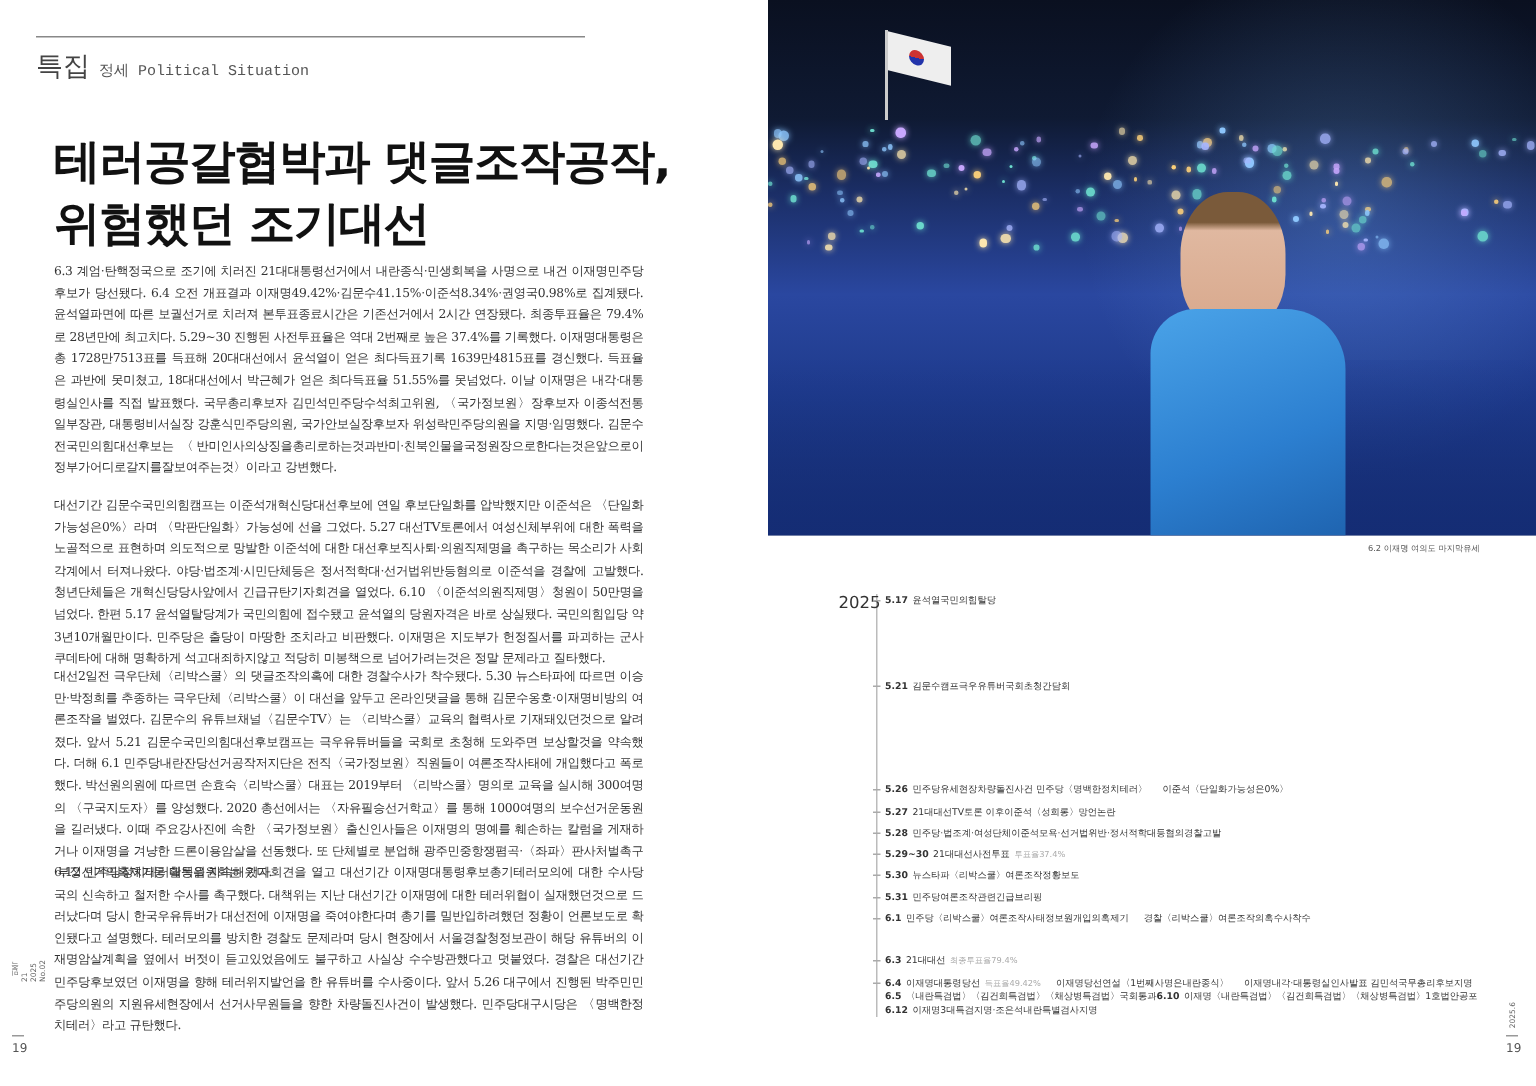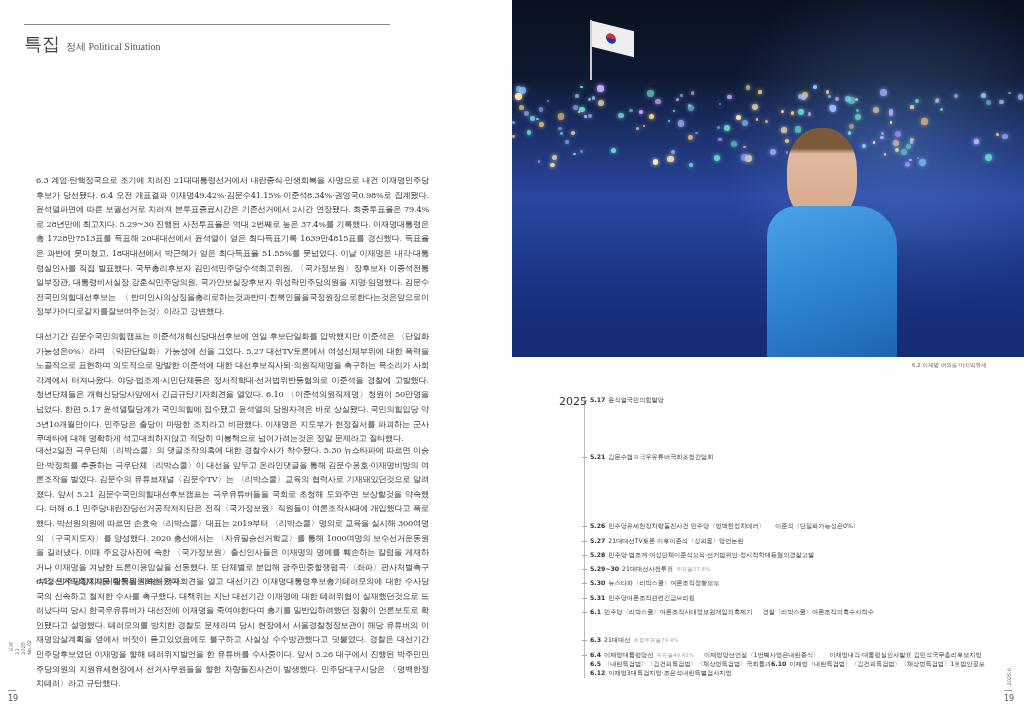--- a/index.html
+++ b/index.html
@@ -1,21 +1,21 @@
 <!DOCTYPE html>
 <html><head>
 <meta charset="utf-8">
 <style>
   html, body { margin:0; padding:0; }
   body { width:1024px; height:724px; background:#ffffff; position:relative; overflow:hidden; font-family:"DejaVu Serif", serif; color:#222; }
   .page-left { position:absolute; left:0; top:0; width:512px; height:588px; background:#fff; }
   .top-rule { position:absolute; left:24px; top:24px; width:366px; height:1px; background:#888; }
   .section-head { position:absolute; left:24px; top:32px; display:flex; align-items:baseline; gap:6px; }
   .section-main { font-family:"DejaVu Serif", serif; font-size:18px; color:#444; }
-  .section-sub { font-family:Liberation Serif, serif; font-size:10px; color:#555; }
+  .section-sub { font-family:Liberation Mono, monospace; font-size:10px; color:#555; }
   .title { position:absolute; left:36px; top:88px; width:440px; font-family:"DejaVu Sans", sans-serif; font-weight:bold; font-size:31px; line-height:41px; color:#111; letter-spacing:-1px; }
   .body-text { position:absolute; left:36px; width:393px; font-family:"DejaVu Serif", serif; font-size:8.2px; line-height:14.6px; color:#333; text-align:justify; letter-spacing:-0.2px; }
   .p1 { top:173px; }
   .p2 { top:329px; }
   .p3 { top:443px; }
   .p4 { top:574px; }
   .side-label { position:absolute; font-family:"DejaVu Sans", sans-serif; font-size:5px; color:#666; writing-mode:vertical-rl; transform:rotate(180deg); }
   .side-left { left:8px; top:640px; }
   .side-right { left:1006px; top:668px; }
   .side-dash { position:absolute; width:8px; height:1px; background:#999; }
@@ -51,21 +51,22 @@
 <body>
 
 <div class="page-left">
   <div class="top-rule"></div>
   <div class="section-head">
     <span class="section-main">특집</span>
     <span class="section-sub">정세 Political Situation</span>
   </div>
 
   <h1 class="title" style="margin:0;">
-    <br>
+    <span>테러공갈협박과 댓글조작공작,</span><br>
+    <span>위험했던 조기대선</span>
   </h1>
 
   <p class="body-text p1" style="margin:0;">6.3 계엄·탄핵정국으로 조기에 치러진 21대대통령선거에서 내란종식·민생회복을 사명으로 내건 이재명민주당후보가 당선됐다. 6.4 오전 개표결과 이재명49.42%·김문수41.15%·이준석8.34%·권영국0.98%로 집계됐다. 윤석열파면에 따른 보궐선거로 치러져 본투표종료시간은 기존선거에서 2시간 연장됐다. 최종투표율은 79.4%로 28년만에 최고치다. 5.29~30 진행된 사전투표율은 역대 2번째로 높은 37.4%를 기록했다. 이재명대통령은 총 1728만7513표를 득표해 20대대선에서 윤석열이 얻은 최다득표기록 1639만4815표를 경신했다. 득표율은 과반에 못미쳤고, 18대대선에서 박근혜가 얻은 최다득표율 51.55%를 못넘었다. 이날 이재명은 내각·대통령실인사를 직접 발표했다. 국무총리후보자 김민석민주당수석최고위원, 〈국가정보원〉장후보자 이종석전통일부장관, 대통령비서실장 강훈식민주당의원, 국가안보실장후보자 위성락민주당의원을 지명·임명했다. 김문수전국민의힘대선후보는 〈반미인사의상징을총리로하는것과반미·친북인물을국정원장으로한다는것은앞으로이정부가어디로갈지를잘보여주는것〉이라고 강변했다.</p>
   <p class="body-text p2" style="margin:0;">대선기간 김문수국민의힘캠프는 이준석개혁신당대선후보에 연일 후보단일화를 압박했지만 이준석은 〈단일화가능성은0%〉라며 〈막판단일화〉가능성에 선을 그었다. 5.27 대선TV토론에서 여성신체부위에 대한 폭력을 노골적으로 표현하며 의도적으로 망발한 이준석에 대한 대선후보직사퇴·의원직제명을 촉구하는 목소리가 사회각계에서 터져나왔다. 야당·법조계·시민단체등은 정서적학대·선거법위반등혐의로 이준석을 경찰에 고발했다. 청년단체들은 개혁신당당사앞에서 긴급규탄기자회견을 열었다. 6.10 〈이준석의원직제명〉청원이 50만명을 넘었다. 한편 5.17 윤석열탈당계가 국민의힘에 접수됐고 윤석열의 당원자격은 바로 상실됐다. 국민의힘입당 약3년10개월만이다. 민주당은 출당이 마땅한 조치라고 비판했다. 이재명은 지도부가 헌정질서를 파괴하는 군사쿠데타에 대해 명확하게 석고대죄하지않고 적당히 미봉책으로 넘어가려는것은 정말 문제라고 질타했다.</p>
   <p class="body-text p3" style="margin:0;">대선2일전 극우단체〈리박스쿨〉의 댓글조작의혹에 대한 경찰수사가 착수됐다. 5.30 뉴스타파에 따르면 이승만·박정희를 추종하는 극우단체〈리박스쿨〉이 대선을 앞두고 온라인댓글을 통해 김문수옹호·이재명비방의 여론조작을 벌였다. 김문수의 유튜브채널〈김문수TV〉는 〈리박스쿨〉교육의 협력사로 기재돼있던것으로 알려졌다. 앞서 5.21 김문수국민의힘대선후보캠프는 극우유튜버들을 국회로 초청해 도와주면 보상할것을 약속했다. 더해 6.1 민주당내란잔당선거공작저지단은 전직〈국가정보원〉직원들이 여론조작사태에 개입했다고 폭로했다. 박선원의원에 따르면 손효숙〈리박스쿨〉대표는 2019부터 〈리박스쿨〉명의로 교육을 실시해 300여명의 〈구국지도자〉를 양성했다. 2020 총선에서는 〈자유필승선거학교〉를 통해 1000여명의 보수선거운동원을 길러냈다. 이때 주요강사진에 속한 〈국가정보원〉출신인사들은 이재명의 명예를 훼손하는 칼럼을 게재하거나 이재명을 겨냥한 드론이용암살을 선동했다. 또 단체별로 분업해 광주민중항쟁폄곡·〈좌파〉판사처벌촉구·부정선거의혹제기등 활동을 지속해왔다.</p>
   <p class="body-text p4" style="margin:0;">6.12 민주당정치테러대책위원회는 기자회견을 열고 대선기간 이재명대통령후보총기테러모의에 대한 수사당국의 신속하고 철저한 수사를 촉구했다. 대책위는 지난 대선기간 이재명에 대한 테러위협이 실재했던것으로 드러났다며 당시 한국우유튜버가 대선전에 이재명을 죽여야한다며 총기를 밀반입하려했던 정황이 언론보도로 확인됐다고 설명했다. 테러모의를 방치한 경찰도 문제라며 당시 현장에서 서울경찰청정보관이 해당 유튜버의 이재명암살계획을 옆에서 버젓이 듣고있었음에도 불구하고 사실상 수수방관했다고 덧붙였다. 경찰은 대선기간 민주당후보였던 이재명을 향해 테러위지발언을 한 유튜버를 수사중이다. 앞서 5.26 대구에서 진행된 박주민민주당의원의 지원유세현장에서 선거사무원들을 향한 차량돌진사건이 발생했다. 민주당대구시당은 〈명백한정치테러〉라고 규탄했다.</p>
 
   <div class="side-label side-left">민족21 2025 No.02</div>
   <div class="side-dash dash-left"></div>
   <div class="page-num num-left">19</div>

